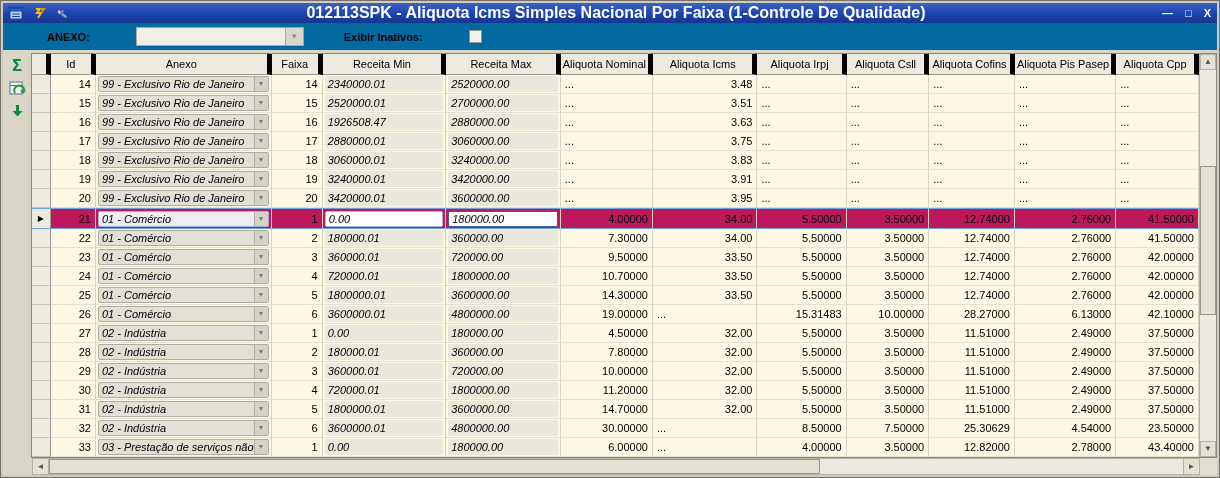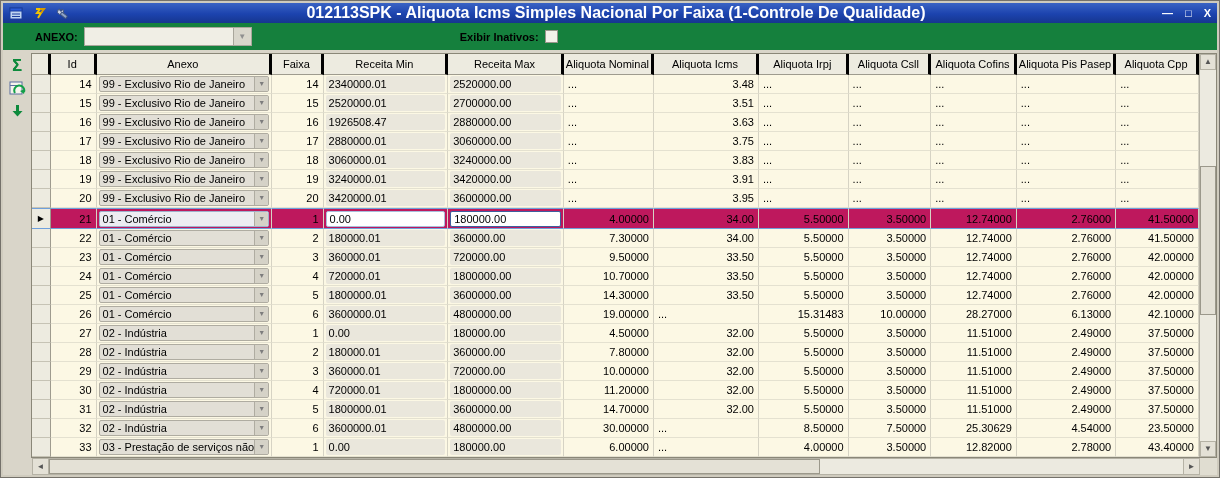--- a/index.html
+++ b/index.html
@@ -26,68 +26,69 @@
   .tb-icons { display:flex; align-items:center; gap:10px; }
   .tb-icons svg { display:block; }
   .tb-title { flex:1; text-align:center; font-weight:bold; font-size:16px; white-space:nowrap; overflow:hidden; }
   .tb-controls { display:flex; align-items:center; gap:12px; font-weight:bold; font-size:11px; }
   .tb-controls span { cursor:pointer; line-height:14px; }
 
   
   .subbar {
     height:27px; flex:0 0 27px;
     display:flex; align-items:center;
-    background:#15803d;
+    background:#0369a1;
     font-size:11px; font-weight:bold; color:#000;
-    padding-left:32px;
+    padding-left:44px;
+    gap:40px;
   }
   .combo {
     width:168px; height:19px; margin-left:6px;
     background:#F0EEE5; border:1px solid #A9A69B;
     display:flex; align-items:stretch; font-weight:normal;
   }
   .combo-text { flex:1; line-height:17px; padding-left:4px; font-size:11px; }
   .combo-btn {
     width:18px; background:#D9D6CB; border-left:1px solid #A9A69B;
     color:#8f8f8f; text-align:center; font-size:8px; line-height:17px;
   }
-  .exibir-label { margin-left:208px; }
+  .exibir-label { }
   .checkbox {
     width:13px; height:13px; margin-left:6px;
     background:#F4F2EA; border:1px solid #9A978C; display:inline-block;
   }
 
   
   .body { flex:1; display:flex; min-height:0; margin-top:3px; }
   .side { width:28px; flex:0 0 28px; display:flex; flex-direction:column; align-items:center; gap:7px; padding-top:5px; }
   .sigma { color:#0D8A3C; font-weight:bold; font-size:16px; line-height:16px; cursor:pointer; text-shadow:0 0 0 #0D8A3C; }
   .side svg { display:block; cursor:pointer; }
 
   .grid-frame { flex:1; display:flex; border:1px solid #8A8778; background:#FCF8E4; min-width:0; }
   .grid-viewport { flex:1; overflow:hidden; background:#FCF8E4; }
 
   table { border-collapse:separate; border-spacing:0; table-layout:fixed; }
   th {
-    background:#EDEBE0; border-right:3px solid #000000; border-bottom:1px solid #9E9B8E;
+    background:#EDEBE0; border-right:5px solid #000000; border-bottom:1px solid #9E9B8E;
     font-weight:normal; font-size:11px; height:21px; text-align:center;
     padding:0 2px; white-space:nowrap; overflow:hidden; color:#000;
   }
   td {
     height:19px; font-size:11px; color:#000;
     border-right:1px solid #D6D3C4; border-bottom:1px solid #E4E1D0;
     padding:0 4px; white-space:nowrap; overflow:hidden;
     background:#FCF8E4;
   }
   td.num { text-align:right; }
   td.dots { text-align:left; }
   td.rowhdr {
     background:#EDEBE0; border-right:1px solid #9E9B8E; border-bottom:1px solid #C6C3B5;
     text-align:center; padding:0; font-size:8px; line-height:19px;
   }
-  td.anexo-cell, td.edit-cell { padding:1px 2px; }
+  td.anexo-cell, td.edit-cell { padding:1px 2px;font-style:italic; }
   .combo-cell {
     display:flex; align-items:center; height:16px;
     background:#E2DFD6; border:1px solid #AFACA1; border-radius:2px;
     padding-left:3px; overflow:hidden;
   }
   .combo-cell .ctext { flex:1; overflow:hidden; white-space:nowrap; font-size:11px; }
   .combo-cell .arrow {
     width:14px; align-self:stretch; background:#D5D2C7; border-left:1px solid #AFACA1;
     color:#7d7d7d; font-size:7px; line-height:14px; text-align:center; border-radius:0 2px 2px 0;
   }

